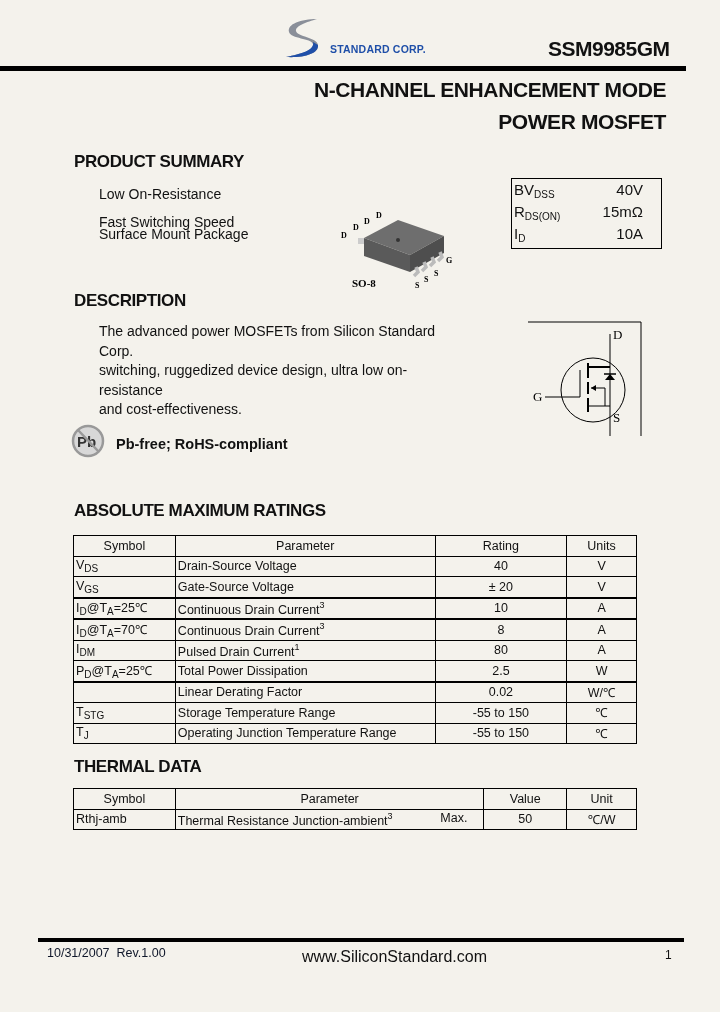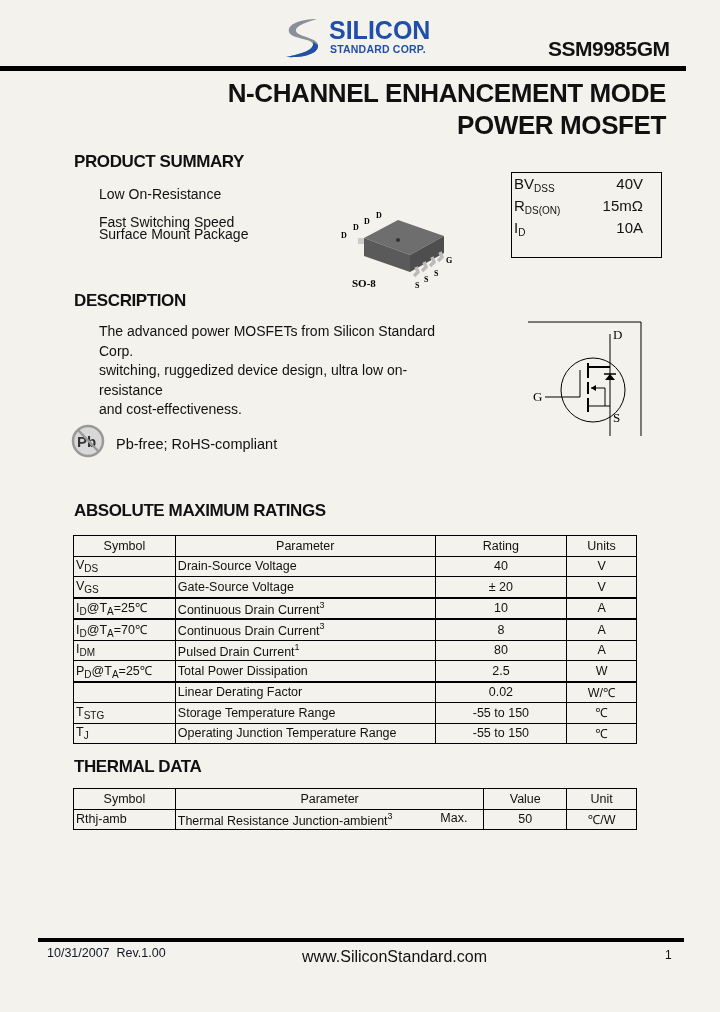--- a/index.html
+++ b/index.html
@@ -4,52 +4,51 @@
 <style>
   html, body { margin:0; padding:0; }
   body { width:720px; height:1012px; background:#f4f2ec; position:relative; font-family:"Liberation Sans", sans-serif; color:#111; overflow:hidden; }
   .abs { position:absolute; }
   .logo { left:283px; top:14px; width:160px; height:46px; }
   .logo-s { position:absolute; left:0; top:2px; width:40px; height:44px; }
   .logo-main { position:absolute; left:46px; top:2px; font-size:25px; font-weight:bold; color:#1f4fa8; letter-spacing:0px; font-family:"Liberation Sans", sans-serif; }
   .logo-sub { position:absolute; left:47px; top:29px; font-size:10.5px; font-weight:bold; color:#1f4fa8; letter-spacing:0.2px; white-space:nowrap; }
   .part { left:548px; top:37px; font-size:21px; font-weight:bold; letter-spacing:-0.5px; }
   .topline { left:0; top:66px; width:686px; height:5px; background:#000; }
-  .title { right:54px; font-size:26px; font-weight:bold; letter-spacing:-0.4px; text-align:right; white-space:nowrap; }
+  .title { right:54px; font-size:21px; font-weight:bold; letter-spacing:-0.4px; text-align:right; white-space:nowrap; }
   .h2 { left:74px; font-size:17px; font-weight:bold; letter-spacing:-0.4px; }
   .feat { left:99px; font-size:14px; line-height:20px; }
-  .spec-box { left:511px; top:172px; width:151px; height:86px; border:1.5px solid #000; box-sizing:border-box; font-size:15px; }
+  .spec-box { left:511px; top:178px; width:151px; height:71px; border:1.5px solid #000; box-sizing:border-box; font-size:15px; }
   .spec-row { position:absolute; left:2px; width:145px; height:21px; }
   .spec-row .sym { position:absolute; left:0; }
   .spec-row .val { position:absolute; right:16px; }
   sub { font-size:10px; vertical-align:-3px; }
   sup { font-size:9px; vertical-align:6px; }
   .desc { left:99px; top:322px; width:360px; font-size:14px; line-height:19.5px; }
   .pb-icon { left:71px; top:424px; width:34px; height:34px; }
-  .pbfree { left:116px; top:436px; font-size:14.5px; font-weight:normal; }
+  .pbfree { left:116px; top:436px; font-size:14.5px; font-weight:bold; }
   table { border-collapse:collapse; font-size:12.5px; }
   td { border:1px solid #000; height:19.5px; padding:0 2px; white-space:nowrap; }
   td.c { text-align:center; }
   tr.thick td { border-top:2px solid #000; }
   .amr { left:73px; top:535px; width:564px; }
   .td-tbl { left:73px; top:788px; width:564px; }
   .botline { left:38px; top:938px; width:646px; height:4px; background:#000; }
   .foot-date { left:47px; top:946px; font-size:12.5px; color:#0f172a; }
   .foot-url { left:302px; top:948px; font-size:16px; }
   .foot-page { left:665px; top:948px; font-size:12px; }
 </style>
 </head>
 <body>
 
 <div class="abs logo">
   <svg class="logo-s" viewBox="0 0 40 44">
     <path d="M34 3 C18 3 4 8 6 16 C8 23 28 22 30 28 C32 34 18 38 3 41 C20 42 36 38 35 29 C34 21 14 21 13 15 C12 10 24 6 34 3 Z" fill="#8a8f99"></path>
     <path d="M30 26 C32 34 18 38 3 41 C20 42 36 38 35 29 Z" fill="#1f4fa8"></path>
   </svg>
-  <span class="logo-main">SILICON</span>
   <span class="logo-sub">STANDARD CORP.</span>
 </div>
 <div class="abs part">SSM9985GM</div>
 <div class="abs topline"></div>
 <div class="abs title" style="top:78px;">N-CHANNEL ENHANCEMENT MODE</div>
 <div class="abs title" style="top:110px;">POWER MOSFET</div>
 
 <div class="abs h2" style="top:152px;">PRODUCT SUMMARY</div>
 <div class="abs feat" style="top:184px;">Low On-Resistance</div>
 <div class="abs feat" style="top:212px;">Fast Switching Speed</div>

